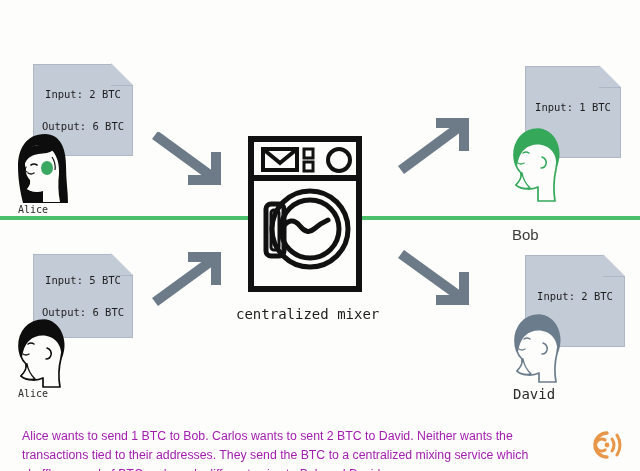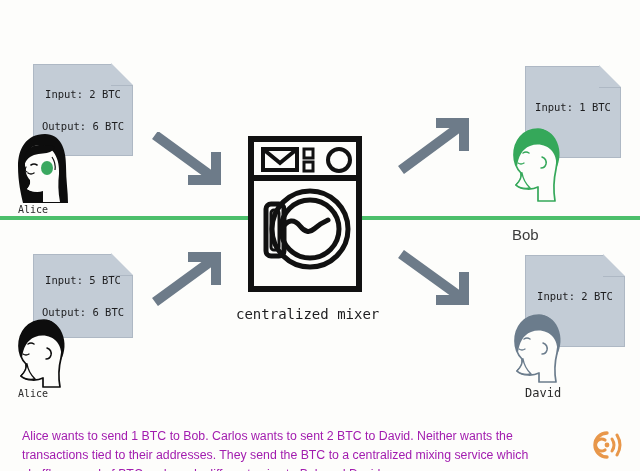--- a/index.html
+++ b/index.html
@@ -111,23 +111,22 @@
   #person-bob .pname    {
     left: 4px; top: 100px;
     font-family: "Liberation Sans", sans-serif;
     font-size: 15px;
     color: #3b3b3b;
   }
   #person-david  { left: 509px; top: 312px; }
   #person-david .pname  {
     left: 4px; top: 74px;
     font-family: "DejaVu Sans Mono", "Liberation Mono", monospace;
-    font-size: 12px;
+    font-size: 14px;
     color: #2b2b2b;
-    margin-left: 12px;
   }
 
   
   .arrow { position: absolute; }
   .arrow svg { display: block; }
   #arrow-alice  { left: 152px; top: 132px; }
   #arrow-carlos { left: 152px; top: 246px; }
   #arrow-bob    { left: 398px; top: 112px; }
   #arrow-david  { left: 398px; top: 250px; }
 

